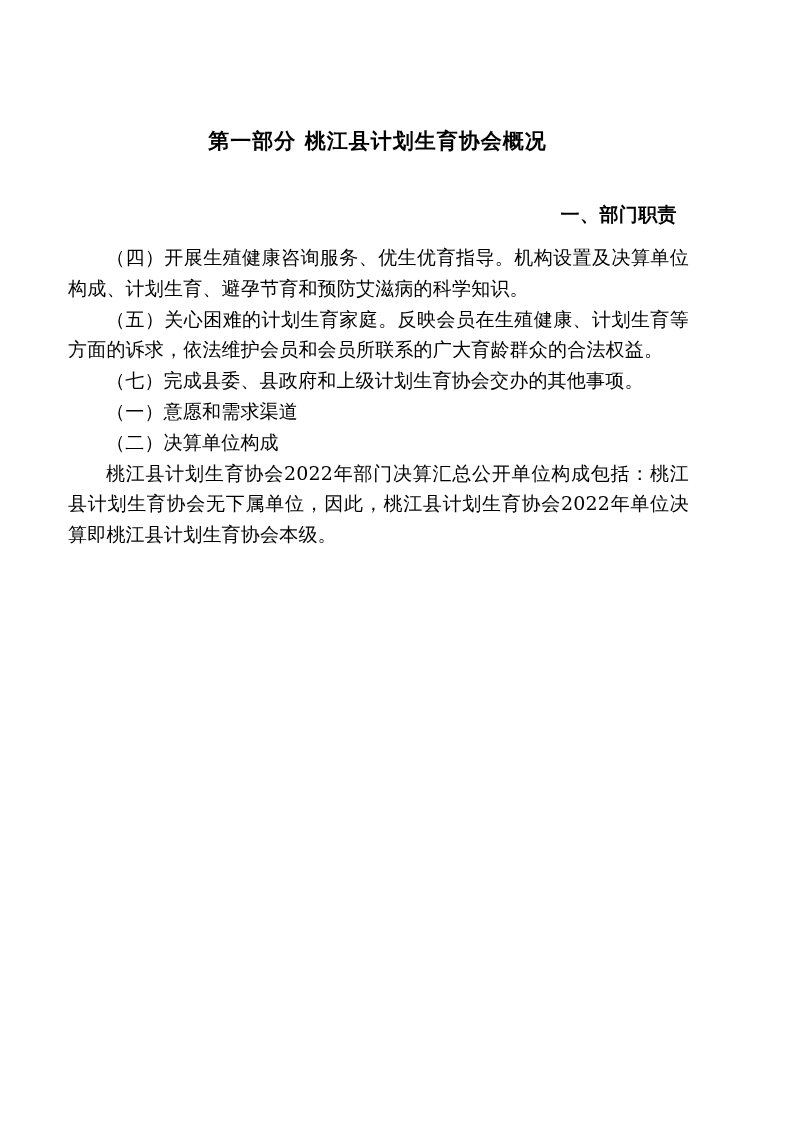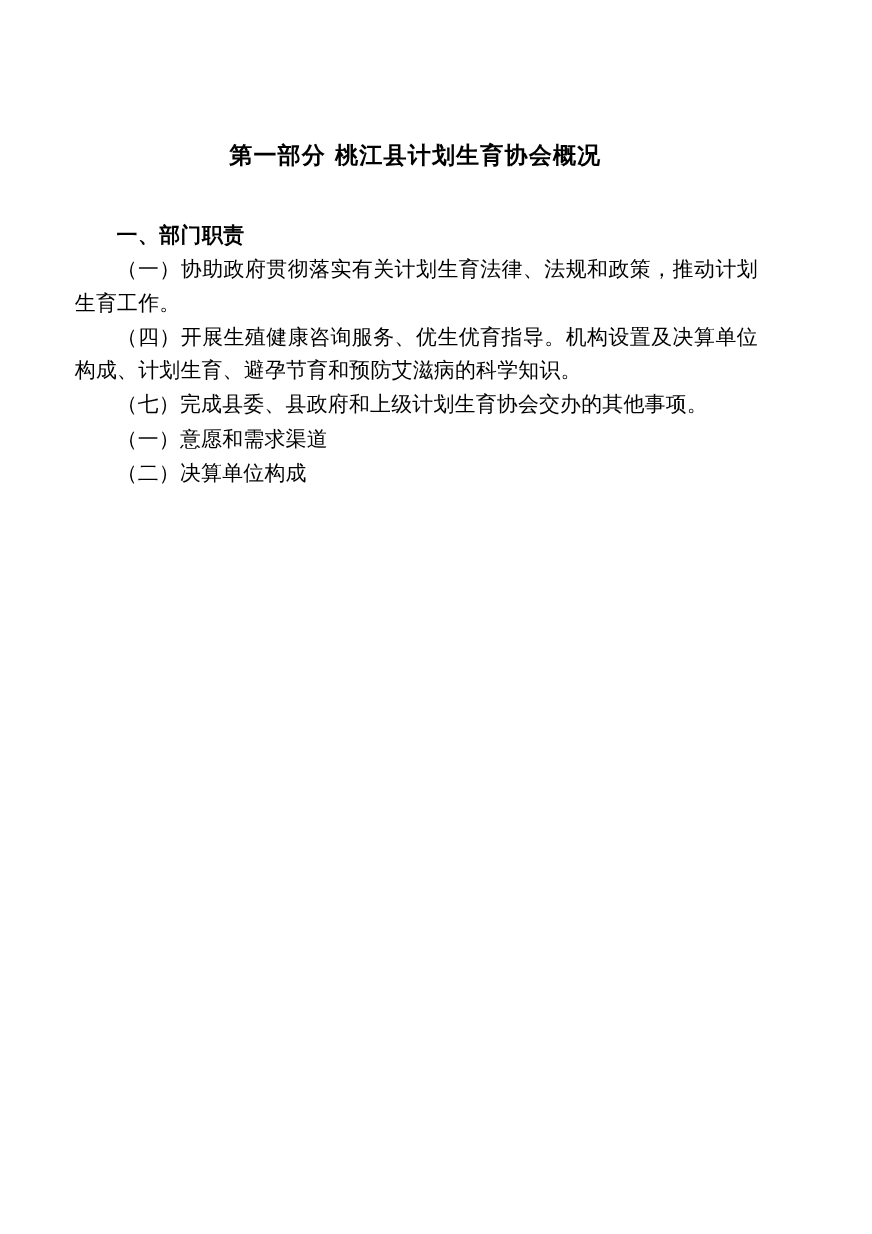--- a/index.html
+++ b/index.html
@@ -34,39 +34,41 @@
   .content {
     margin-top: 44px;
     padding-left: 68px;
     padding-right: 66px;
   }
   .heading {
     font-size: 19px;
     font-weight: bold;
     line-height: 1.62;
     text-indent: 38px;
-    margin: 0;
+    margin: 12px;
     letter-spacing: 0.4px;
+    text-align: right;
   }
   .para {
     font-size: 19px;
     line-height: 1.62;
     text-indent: 38px;
     margin: 0;
     text-align: justify;
     text-justify: inter-ideograph;
     letter-spacing: 0.2px;
   }
 </style>
 </head>
 <body>
 
 <div class="page">
   <h1 class="doc-title">第一部分 桃江县计划生育协会概况</h1>
   <div class="content">
     <p class="heading">一、部门职责</p>
-    <p class="para">（一）协助政府贯彻落实有关计划生育法律、法规和政策，推动计划生育工作。</p>
     <p class="para">（四）开展生殖健康咨询服务、优生优育指导。机构设置及决算单位构成、计划生育、避孕节育和预防艾滋病的科学知识。</p>
+    <p class="para">（五）关心困难的计划生育家庭。反映会员在生殖健康、计划生育等方面的诉求，依法维护会员和会员所联系的广大育龄群众的合法权益。</p>
     <p class="para">（七）完成县委、县政府和上级计划生育协会交办的其他事项。</p>
     <p class="para">（一）意愿和需求渠道</p>
     <p class="para">（二）决算单位构成</p>
+    <p class="para">桃江县计划生育协会2022年部门决算汇总公开单位构成包括：桃江县计划生育协会无下属单位，因此，桃江县计划生育协会2022年单位决算即桃江县计划生育协会本级。</p>
   </div>
 </div>
 
 </body></html>

